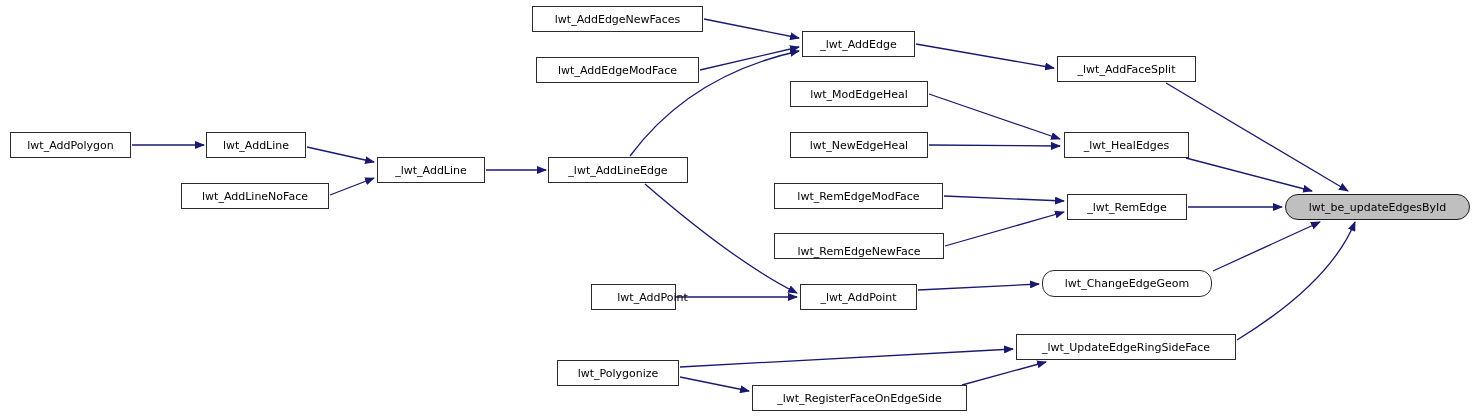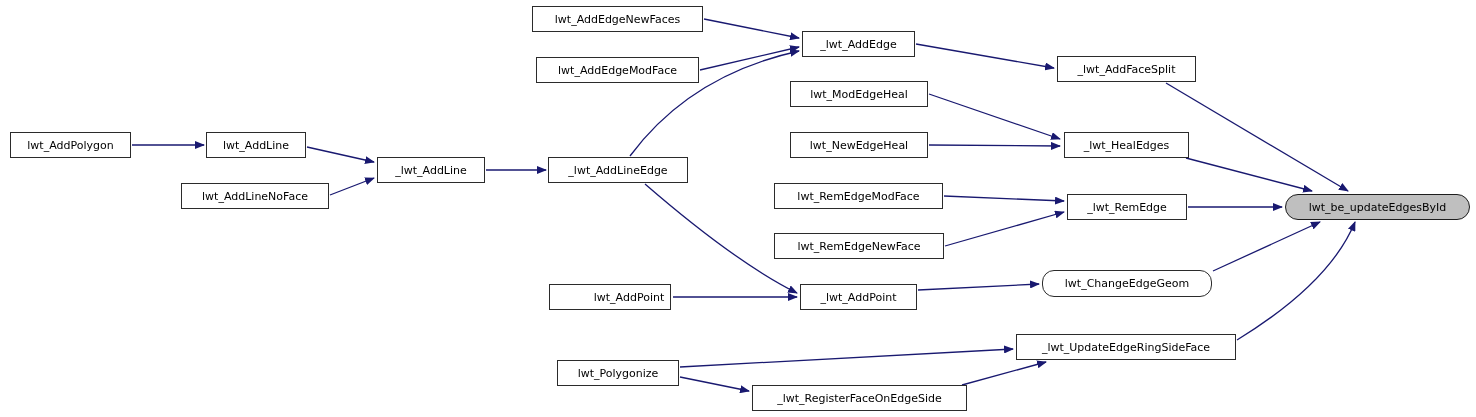--- a/index.html
+++ b/index.html
@@ -106,24 +106,24 @@
       </div>
       <div class="graph-node" style="left: 790px; top: 81px; width: 138px; height: 26px;">
         <span>lwt_ModEdgeHeal</span>
       </div>
       <div class="graph-node" style="left: 790px; top: 132px; width: 138px; height: 26px;">
         <span>lwt_NewEdgeHeal</span>
       </div>
       <div class="graph-node" style="left: 774px; top: 183px; width: 169px; height: 26px;">
         <span>lwt_RemEdgeModFace</span>
       </div>
-      <div class="graph-node" style="left: 774px; top: 233px; width: 170px; height: 26px;">
+      <div class="graph-node" style="left: 774px; top: 233px; width: 170px; height: 26px; align-items: flex-end;">
         <span>lwt_RemEdgeNewFace</span>
       </div>
-      <div class="graph-node" style="left: 549px; top: 284px; width: 122px; height: 26px; padding-left: 38px;">
+      <div class="graph-node" style="left: 591px; top: 284px; width: 85px; height: 26px; padding-left: 38px;">
         <span>lwt_AddPoint</span>
       </div>
       <div class="graph-node" style="left: 800px; top: 284px; width: 117px; height: 26px;">
         <span>_lwt_AddPoint</span>
       </div>
       <div class="graph-node" style="left: 557px; top: 360px; width: 122px; height: 26px;">
         <span>lwt_Polygonize</span>
       </div>
       <div class="graph-node" style="left: 752px; top: 385px; width: 215px; height: 26px;">
         <span>_lwt_RegisterFaceOnEdgeSide</span>

